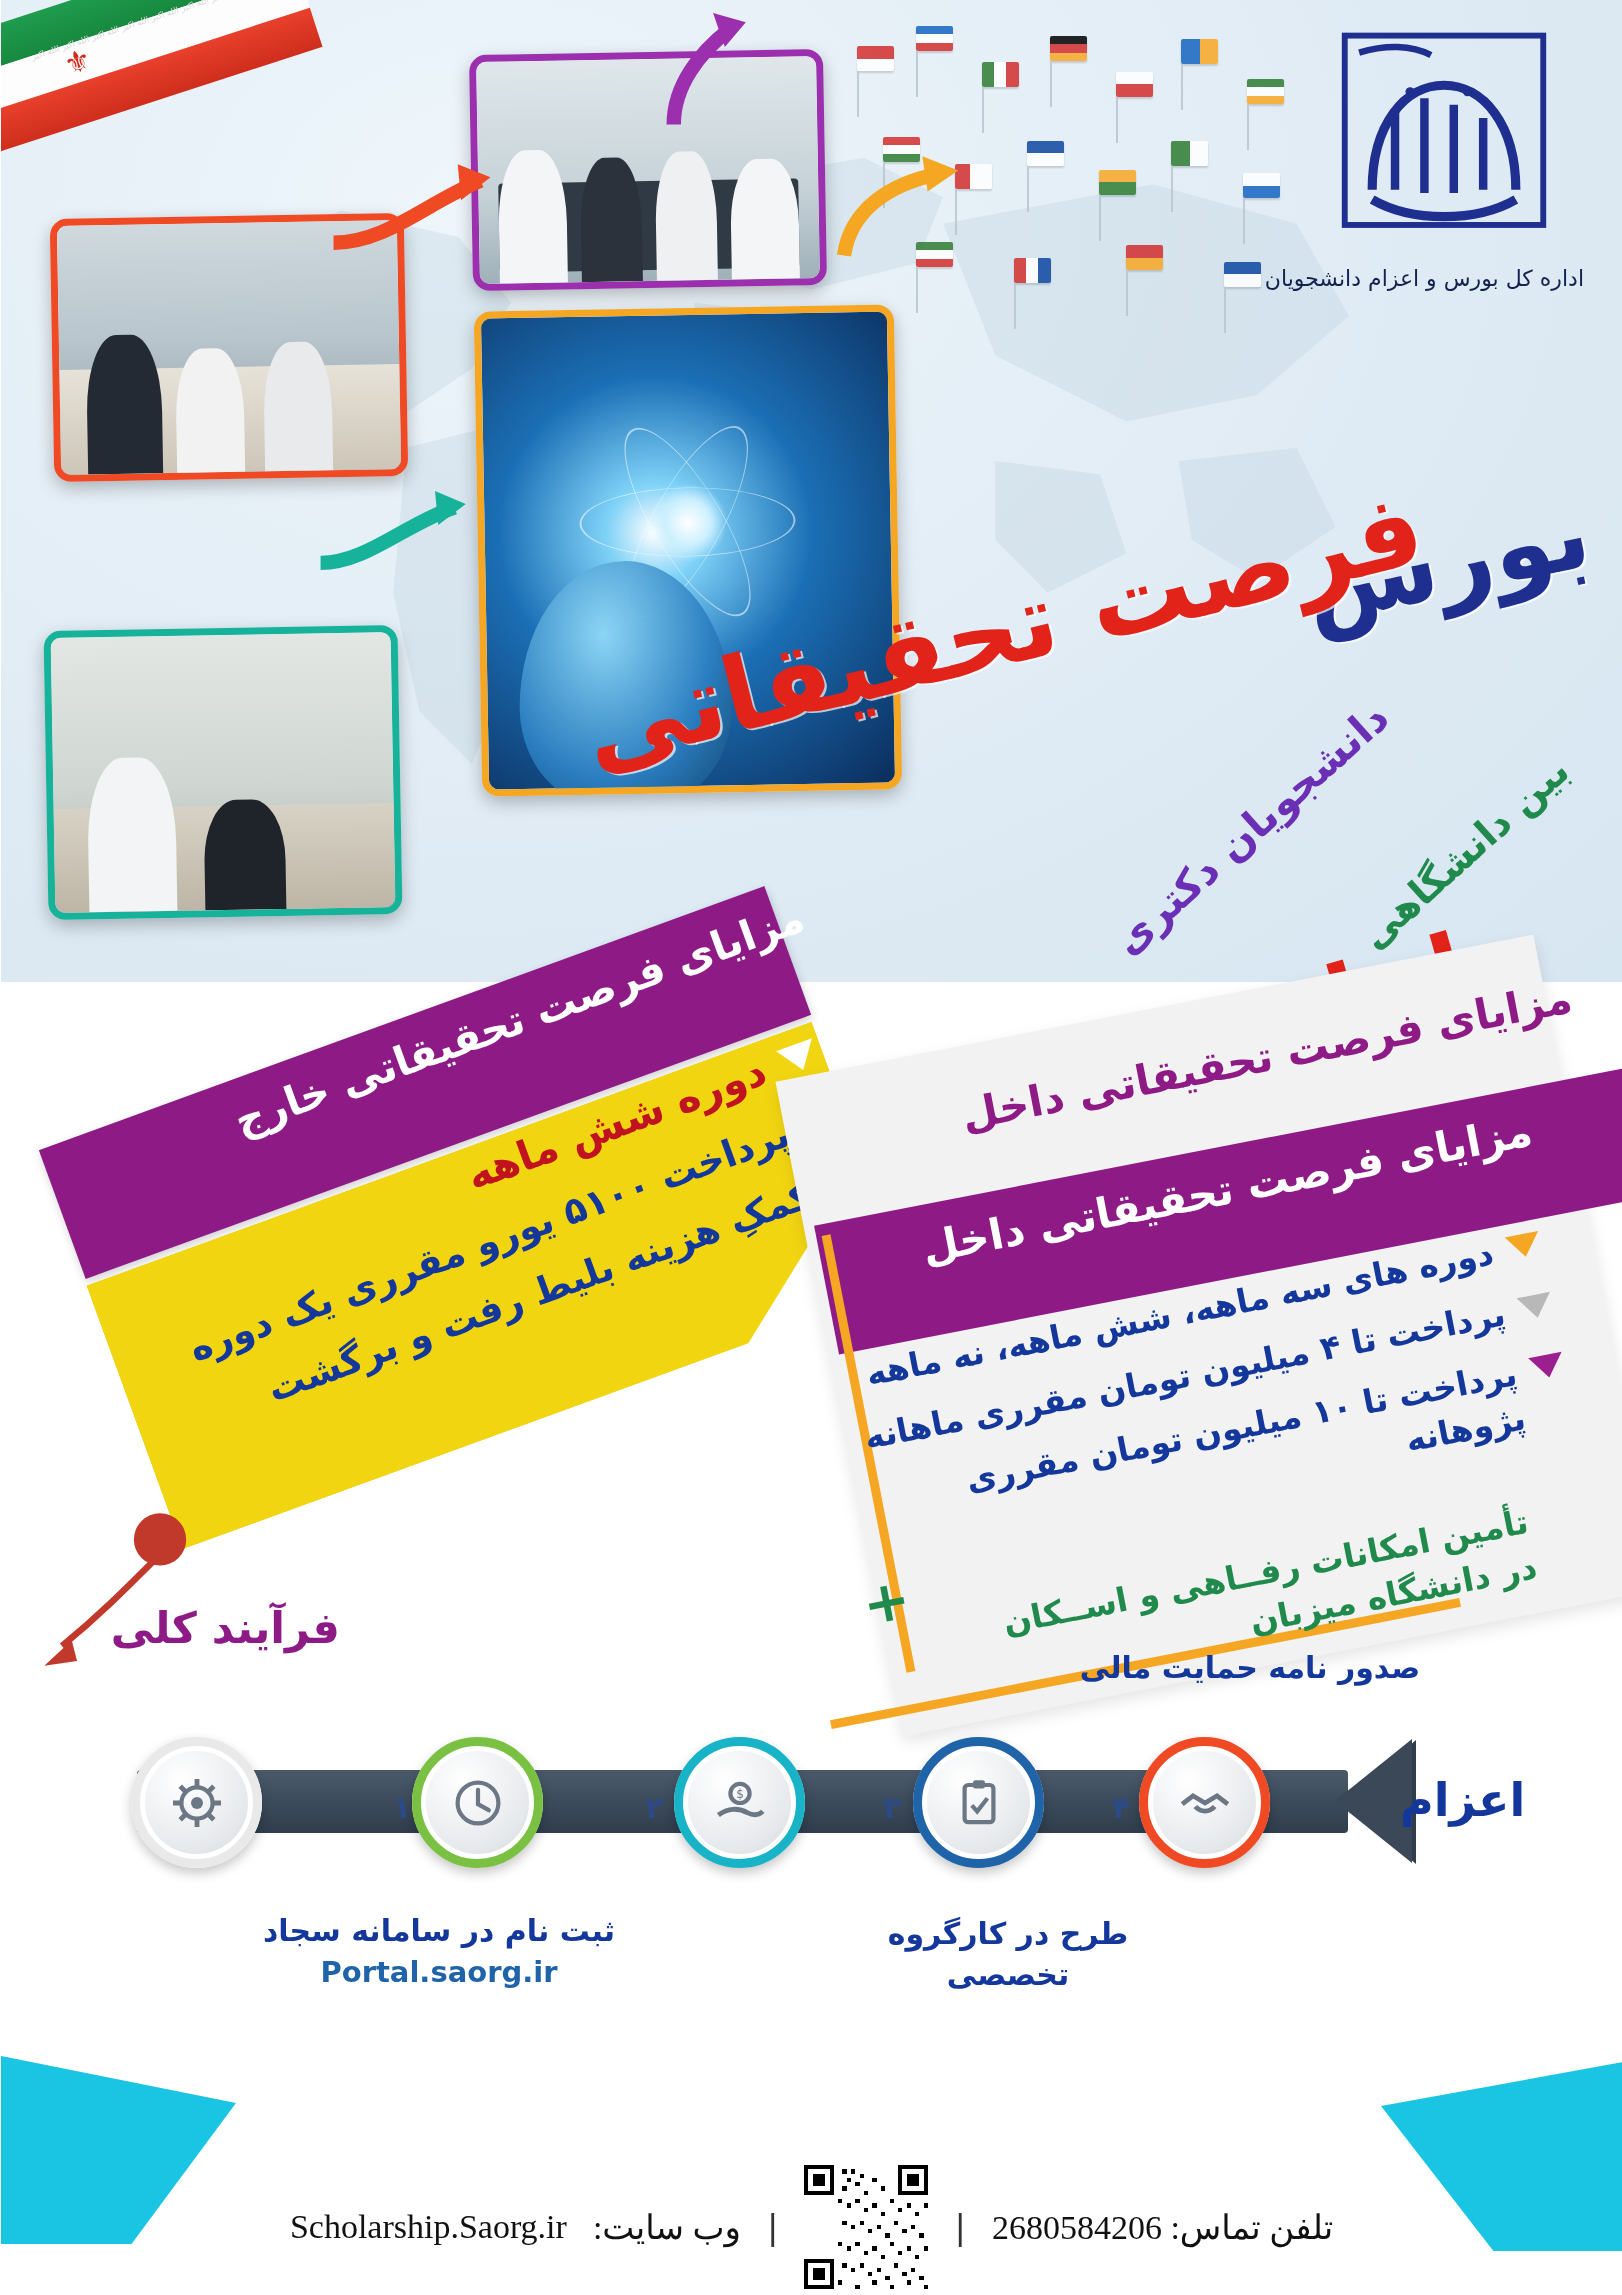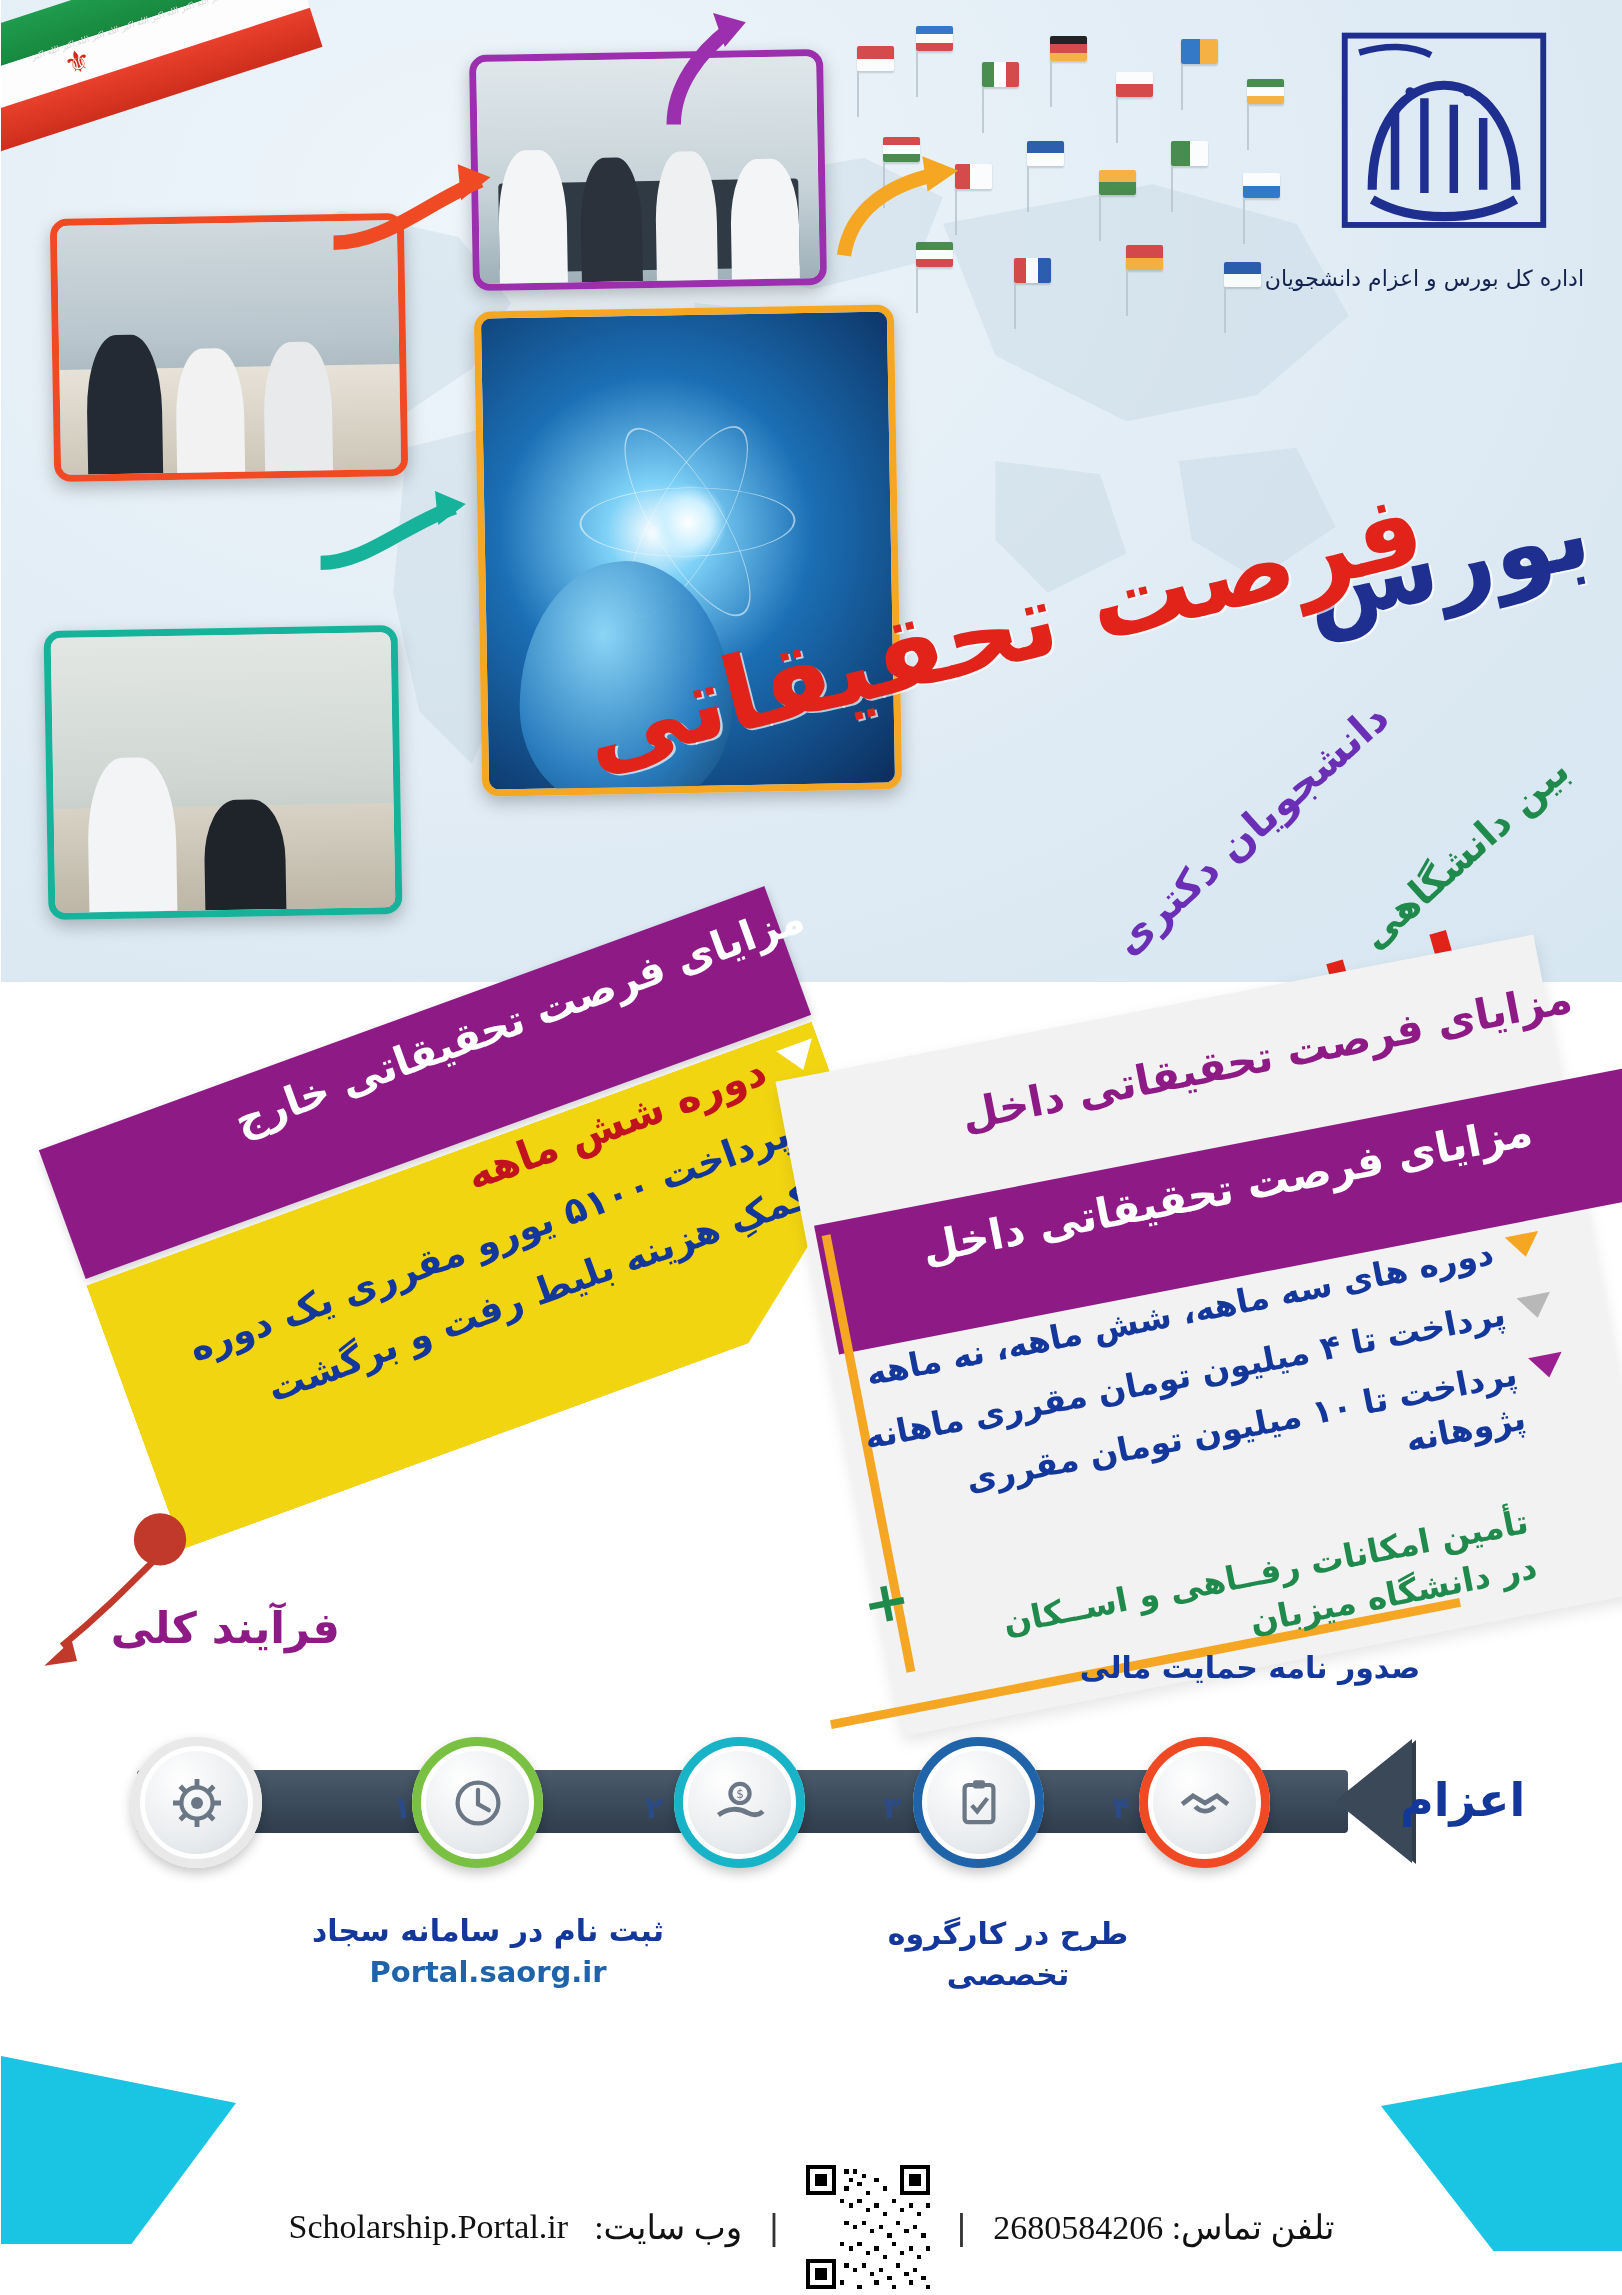--- a/index.html
+++ b/index.html
@@ -233,21 +233,21 @@
   .num{position:absolute;font-size:30px;color:#2b4a86;font-weight:bold;}
   .num1{left:393px;top:298px;}
   .num2{left:645px;top:298px;}
   .num3{left:883px;top:298px;}
   .num4{left:1112px;top:298px;}
 
   .cap{position:absolute;font-size:30px;font-weight:bold;color:#13379b;line-height:1.35;text-align:center;}
   .cap.above{}
   .cap.below{}
   .cap0{right:1283px;top:134px;width:314px;}
-  .cap1{right:952px;top:419px;width:366px;}
+  .cap1{right:1001px;top:419px;width:366px;}
   .cap2{right:766px;top:124px;width:340px;}
   .cap3{right:445px;top:422px;width:340px;}
   .cap4{right:190px;top:128px;width:366px;margin-top:28px;}
   .cap-portal{font-size:29px;color:#1f63a8;}
   .ezam{position:absolute;left:1400px;top:281px;font-size:46px;font-weight:bold;color:#13379b;}
 
   
   .teal-l{position:absolute;left:-39px;top:2048px;width:275px;height:196px;background:#19c5e3;
     clip-path:polygon(0 0,100% 28%,62% 100%,0 100%);}
   .teal-r{position:absolute;right:-39px;top:2055px;width:281px;height:196px;background:#19c5e3;
@@ -610,17 +610,17 @@
             <rect x="12" y="28" width="1" height="1"></rect>
             <rect x="16" y="27" width="1" height="1"></rect>
           <rect x="20" y="28" width="1" height="1"></rect>
             <rect x="24" y="27" width="1" height="1"></rect>
             <rect x="28" y="28" width="1" height="1"></rect>
         </g>
       </svg>
     </div>
     <div class="sep">|</div>
     <div class="txt">وب سایت:</div>
-    <div class="txt site">Scholarship.Portal.ir</div>
+    <div class="txt site">Scholarship.Saorg.ir</div>
   </div>
 
 </div>
 
 
 </body></html>

